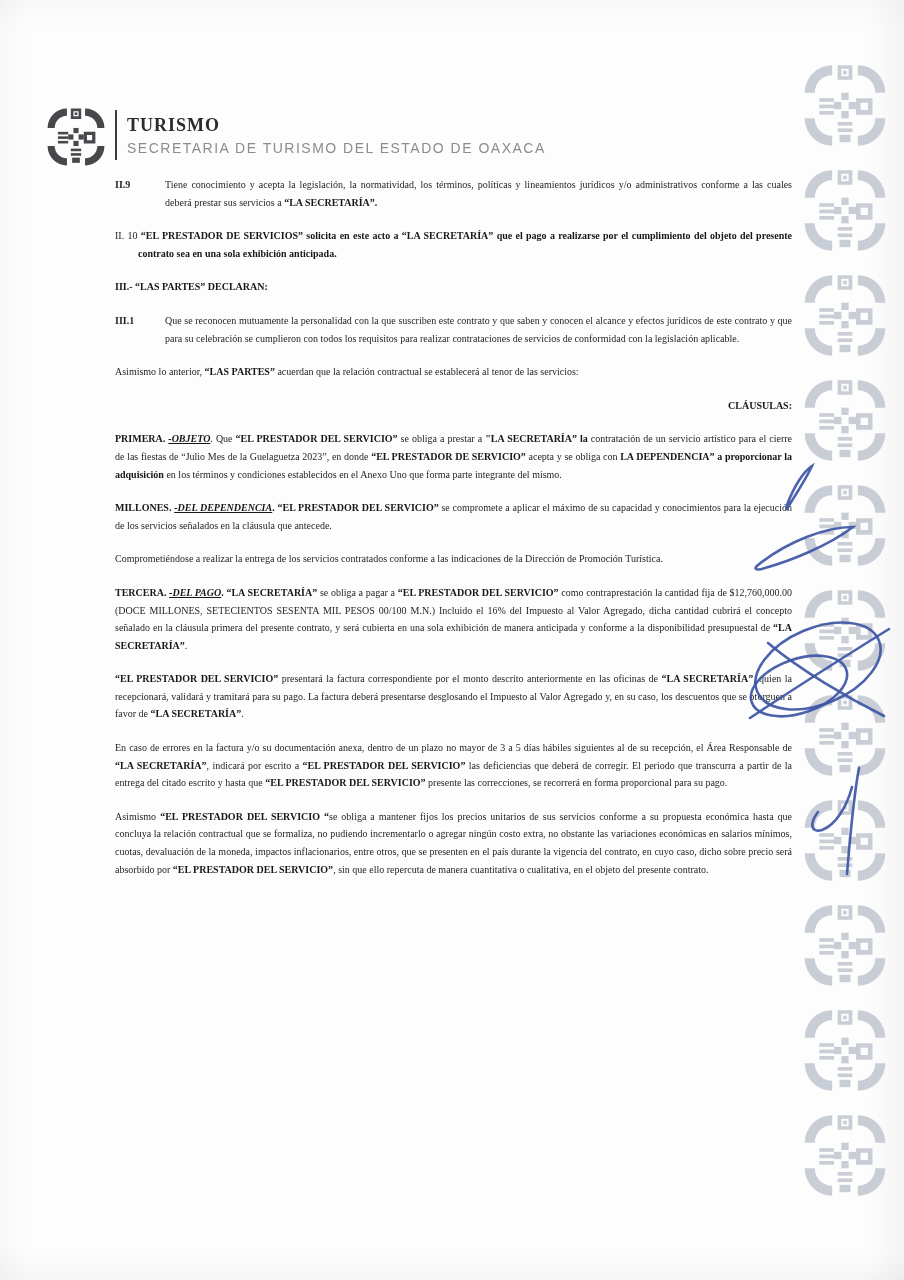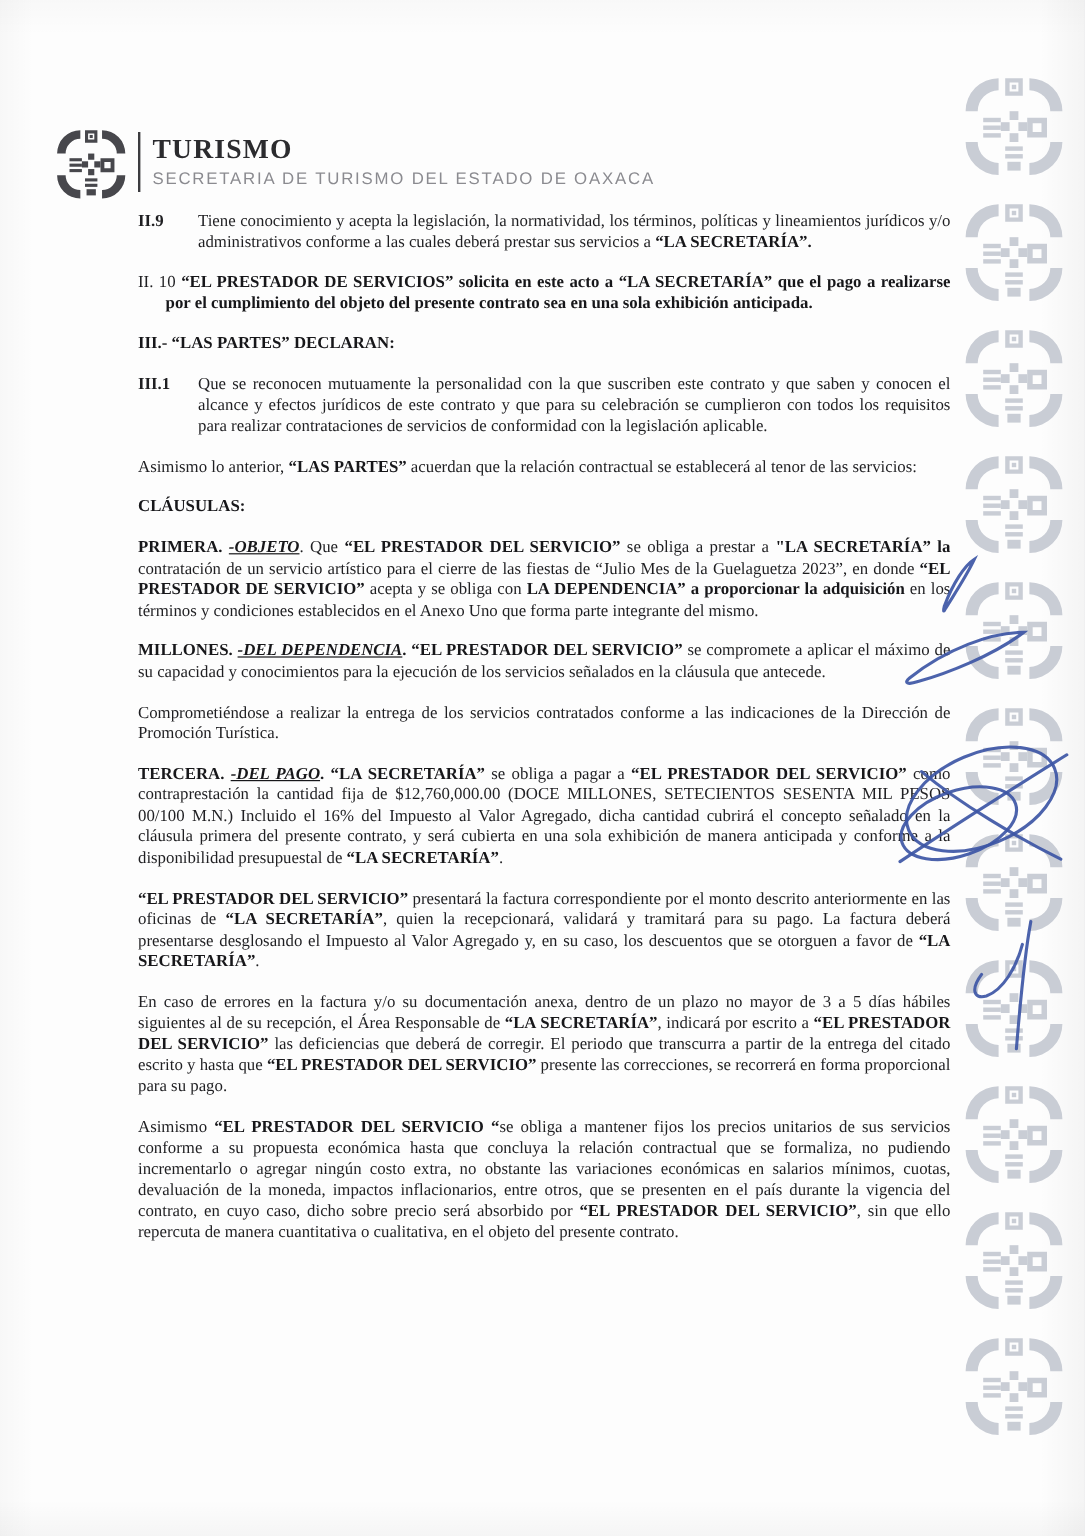--- a/index.html
+++ b/index.html
@@ -13,34 +13,34 @@
       #fdfdfd;
     overflow:hidden;
     font-family:"Liberation Serif", serif;
   }
 
   
   .hdr{position:absolute;top:106px;left:45px;display:flex;align-items:flex-start;}
   .logo{width:62px;height:62px;color:#47474c;flex:0 0 auto;}
   .hdr-rule{width:2px;height:50px;background:#3c3c40;margin:4px 10px 0 8px;}
   .hdr-text{padding-top:8px;}
-  .brand{font-weight:bold;font-size:23px;line-height:22px;letter-spacing:1px;color:#2b2b2e;}
+  .brand{font-weight:bold;font-size:18px;line-height:22px;letter-spacing:1px;color:#2b2b2e;}
   .sub{font-family:"Liberation Sans", sans-serif;font-size:14px;letter-spacing:1.5px;color:#8b8b90;margin-top:4px;white-space:nowrap;}
 
   
   .doc{
     position:absolute;left:115px;top:176px;width:677px;
-    font-size:14px;line-height:17.6px;color:#1f1f22;
+    font-size:10px;line-height:17.6px;color:#1f1f22;
     text-align:justify;
   }
   .blk{margin:0 0 16px 0;}
   .b{font-weight:bold;color:#17171a;}
   .i{font-style:italic;}
   .u{text-decoration:underline;}
-  .center{text-align:left;}
+  .center{text-align:right;}
   .hang50{padding-left:50px;text-indent:-50px;}
   .hang50 .num{display:inline-block;width:50px;text-indent:0;font-weight:bold;}
   .hang23{padding-left:23px;text-indent:-23px;}
   .hang23 .num{font-weight:normal;text-indent:0;}
 
   
   .wm{position:absolute;left:801px;width:88px;height:95px;pointer-events:none;}
 
   
   .ink{position:absolute;left:0;top:0;pointer-events:none;}

